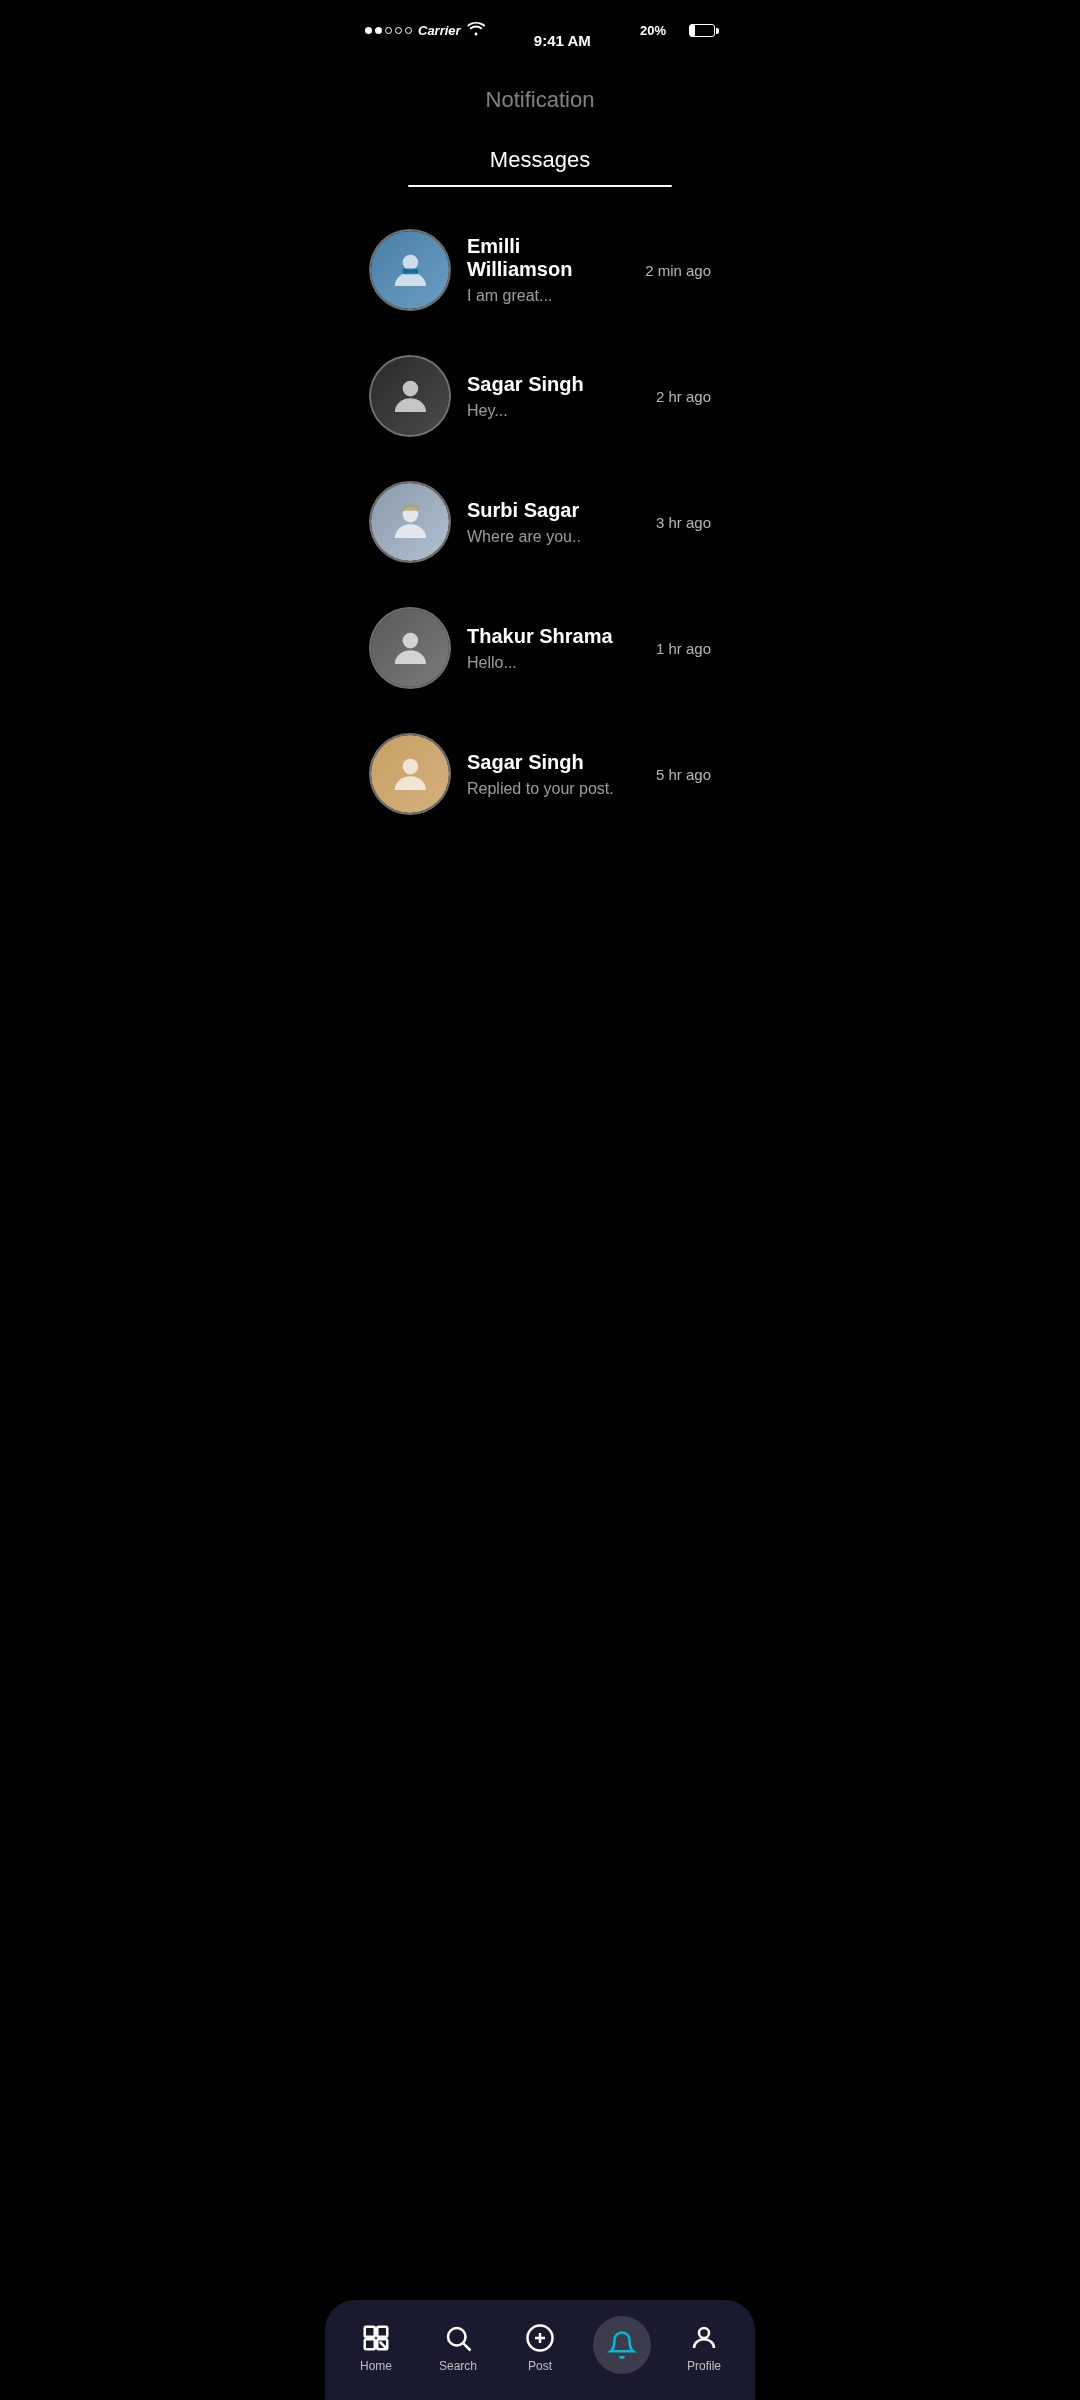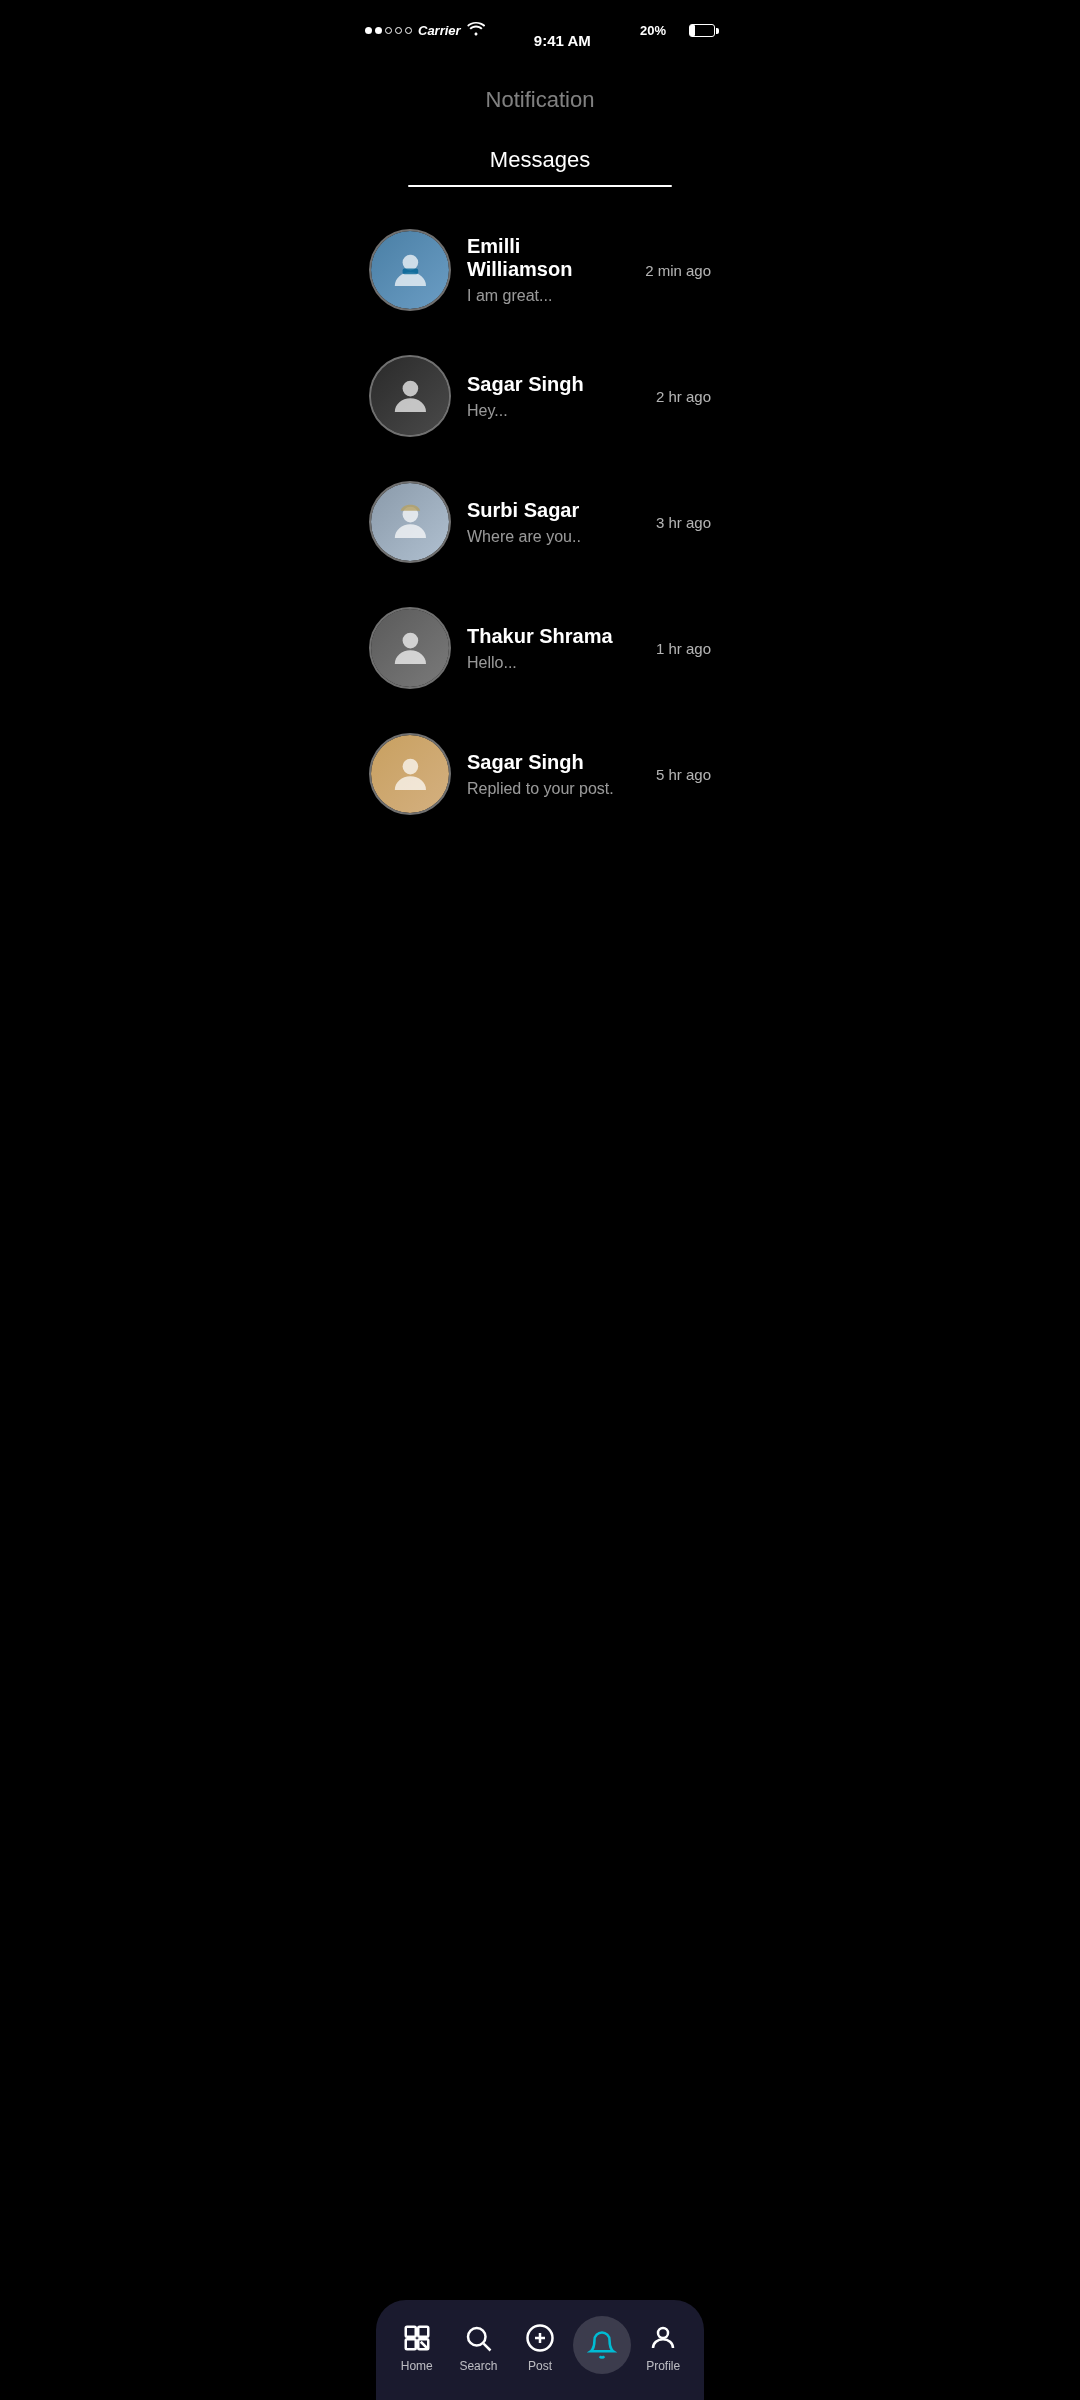--- a/index.html
+++ b/index.html
@@ -220,21 +220,21 @@
       height: 60%;
       fill: rgba(255,255,255,0.7);
     }
 
     
     .bottom-nav {
       position: fixed;
       bottom: 0;
       left: 50%;
       transform: translateX(-50%);
-      width: 328px;
+      width: 430px;
       background: #1a1a2e;
       border-radius: 30px 30px 0 0;
       display: flex;
       justify-content: space-around;
       align-items: center;
       padding: 16px 10px 20px;
     }
 
     .nav-item {
       display: flex;

